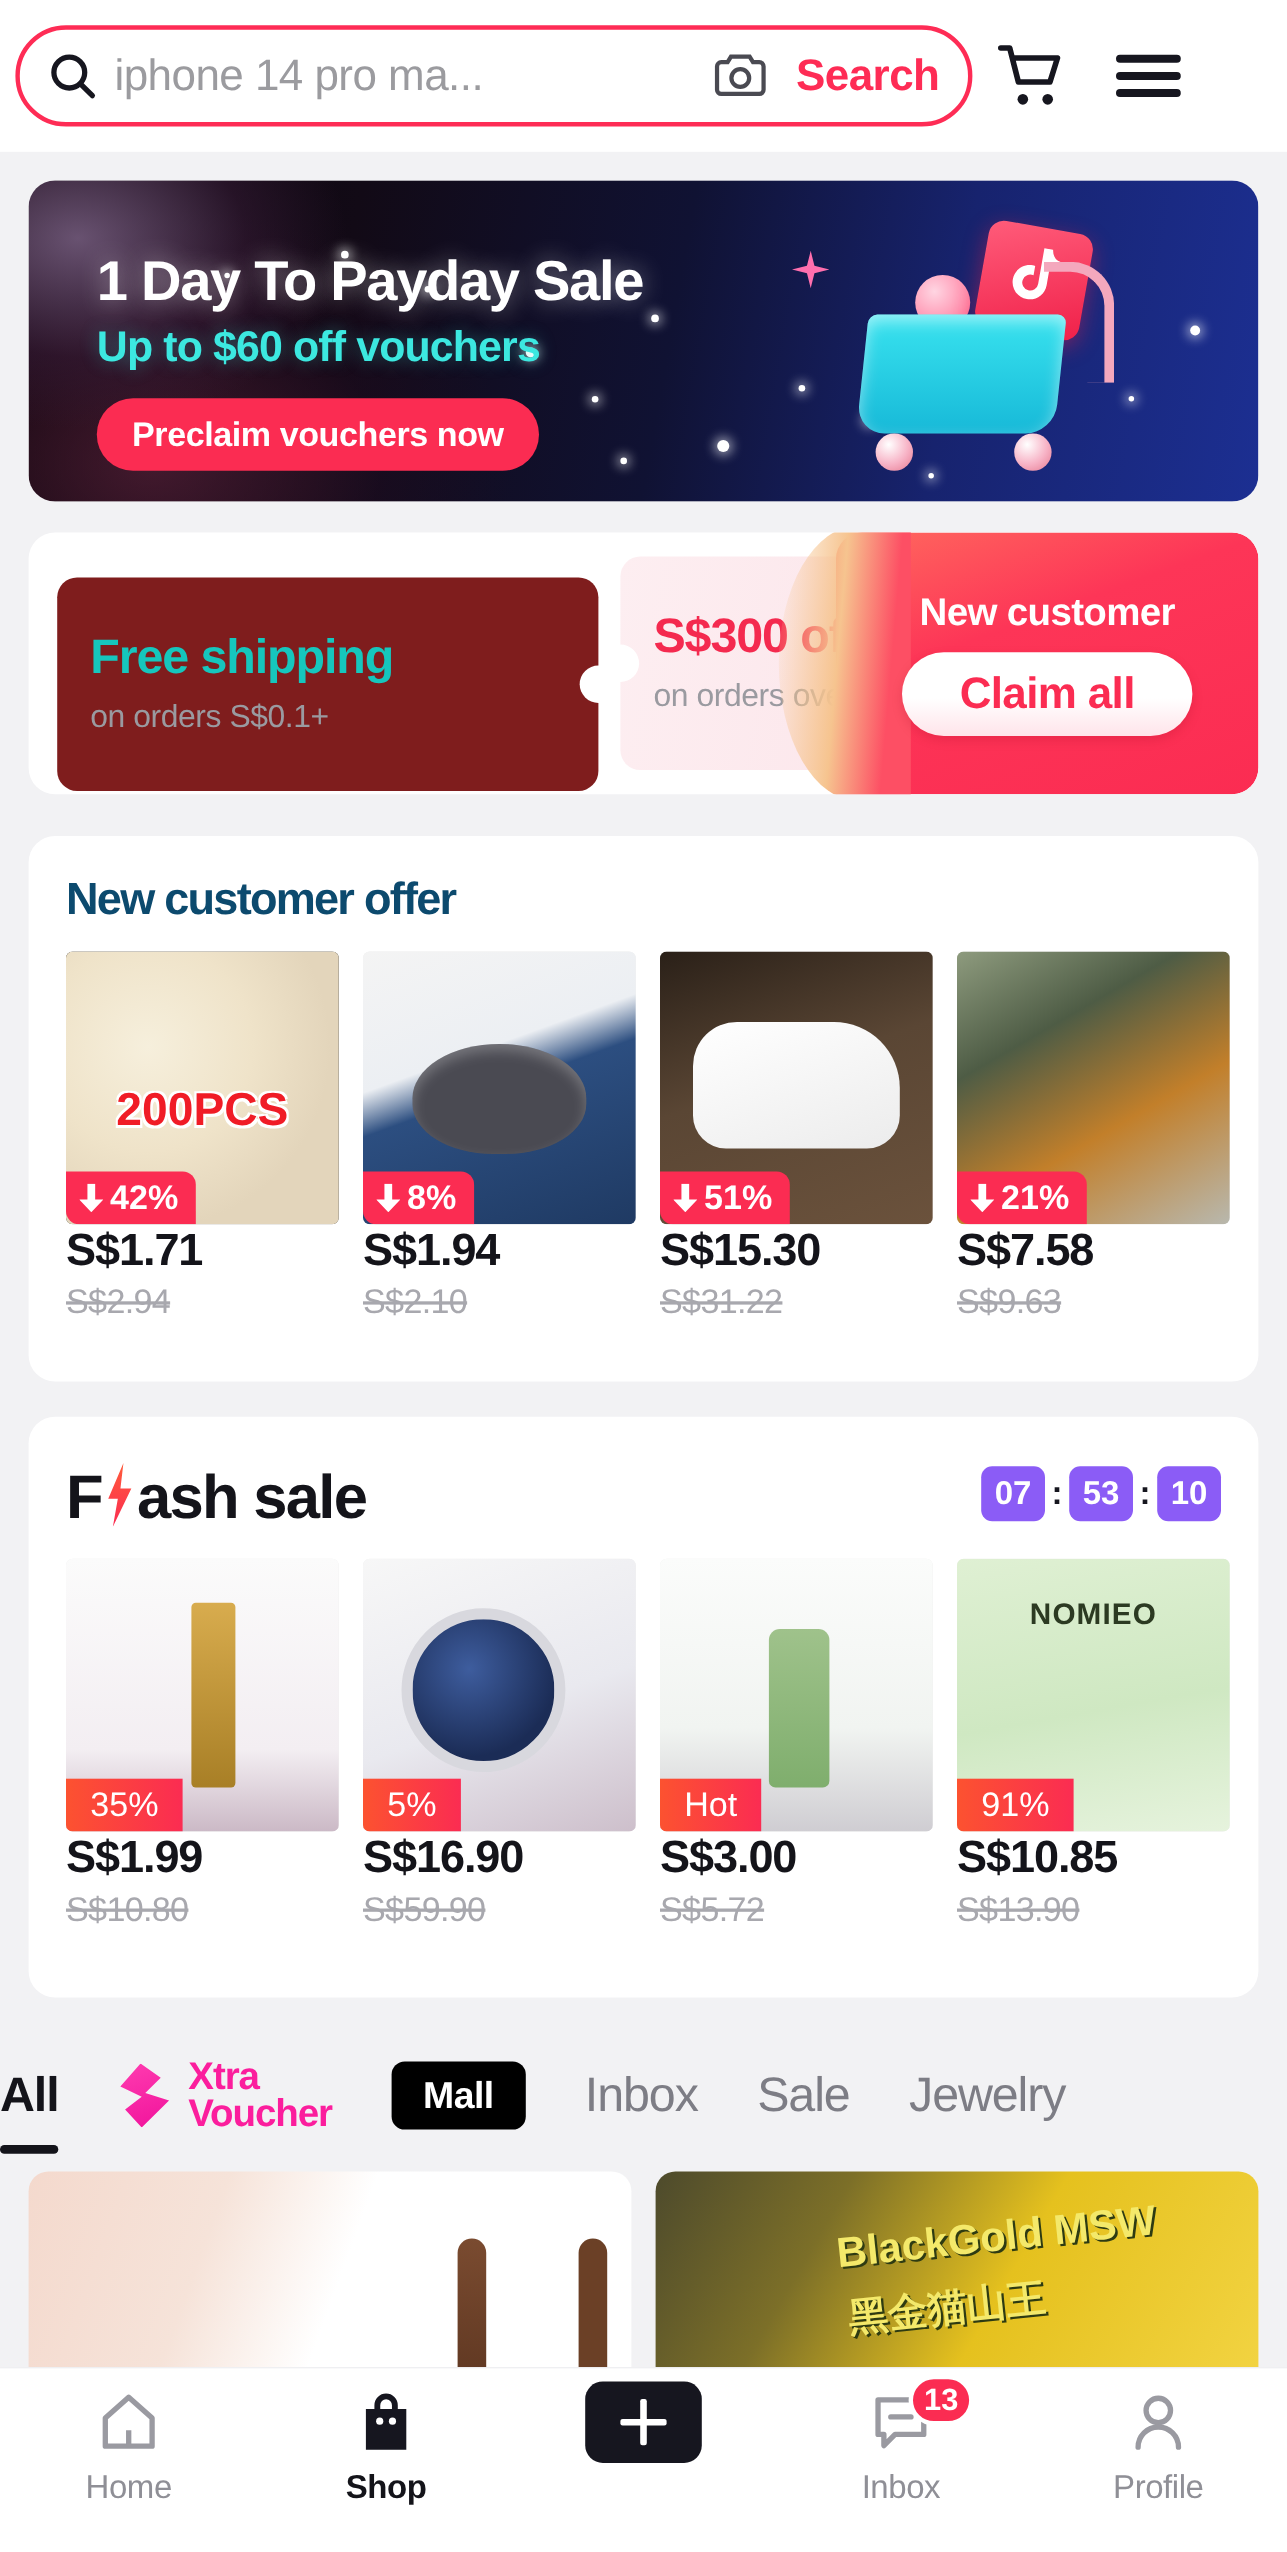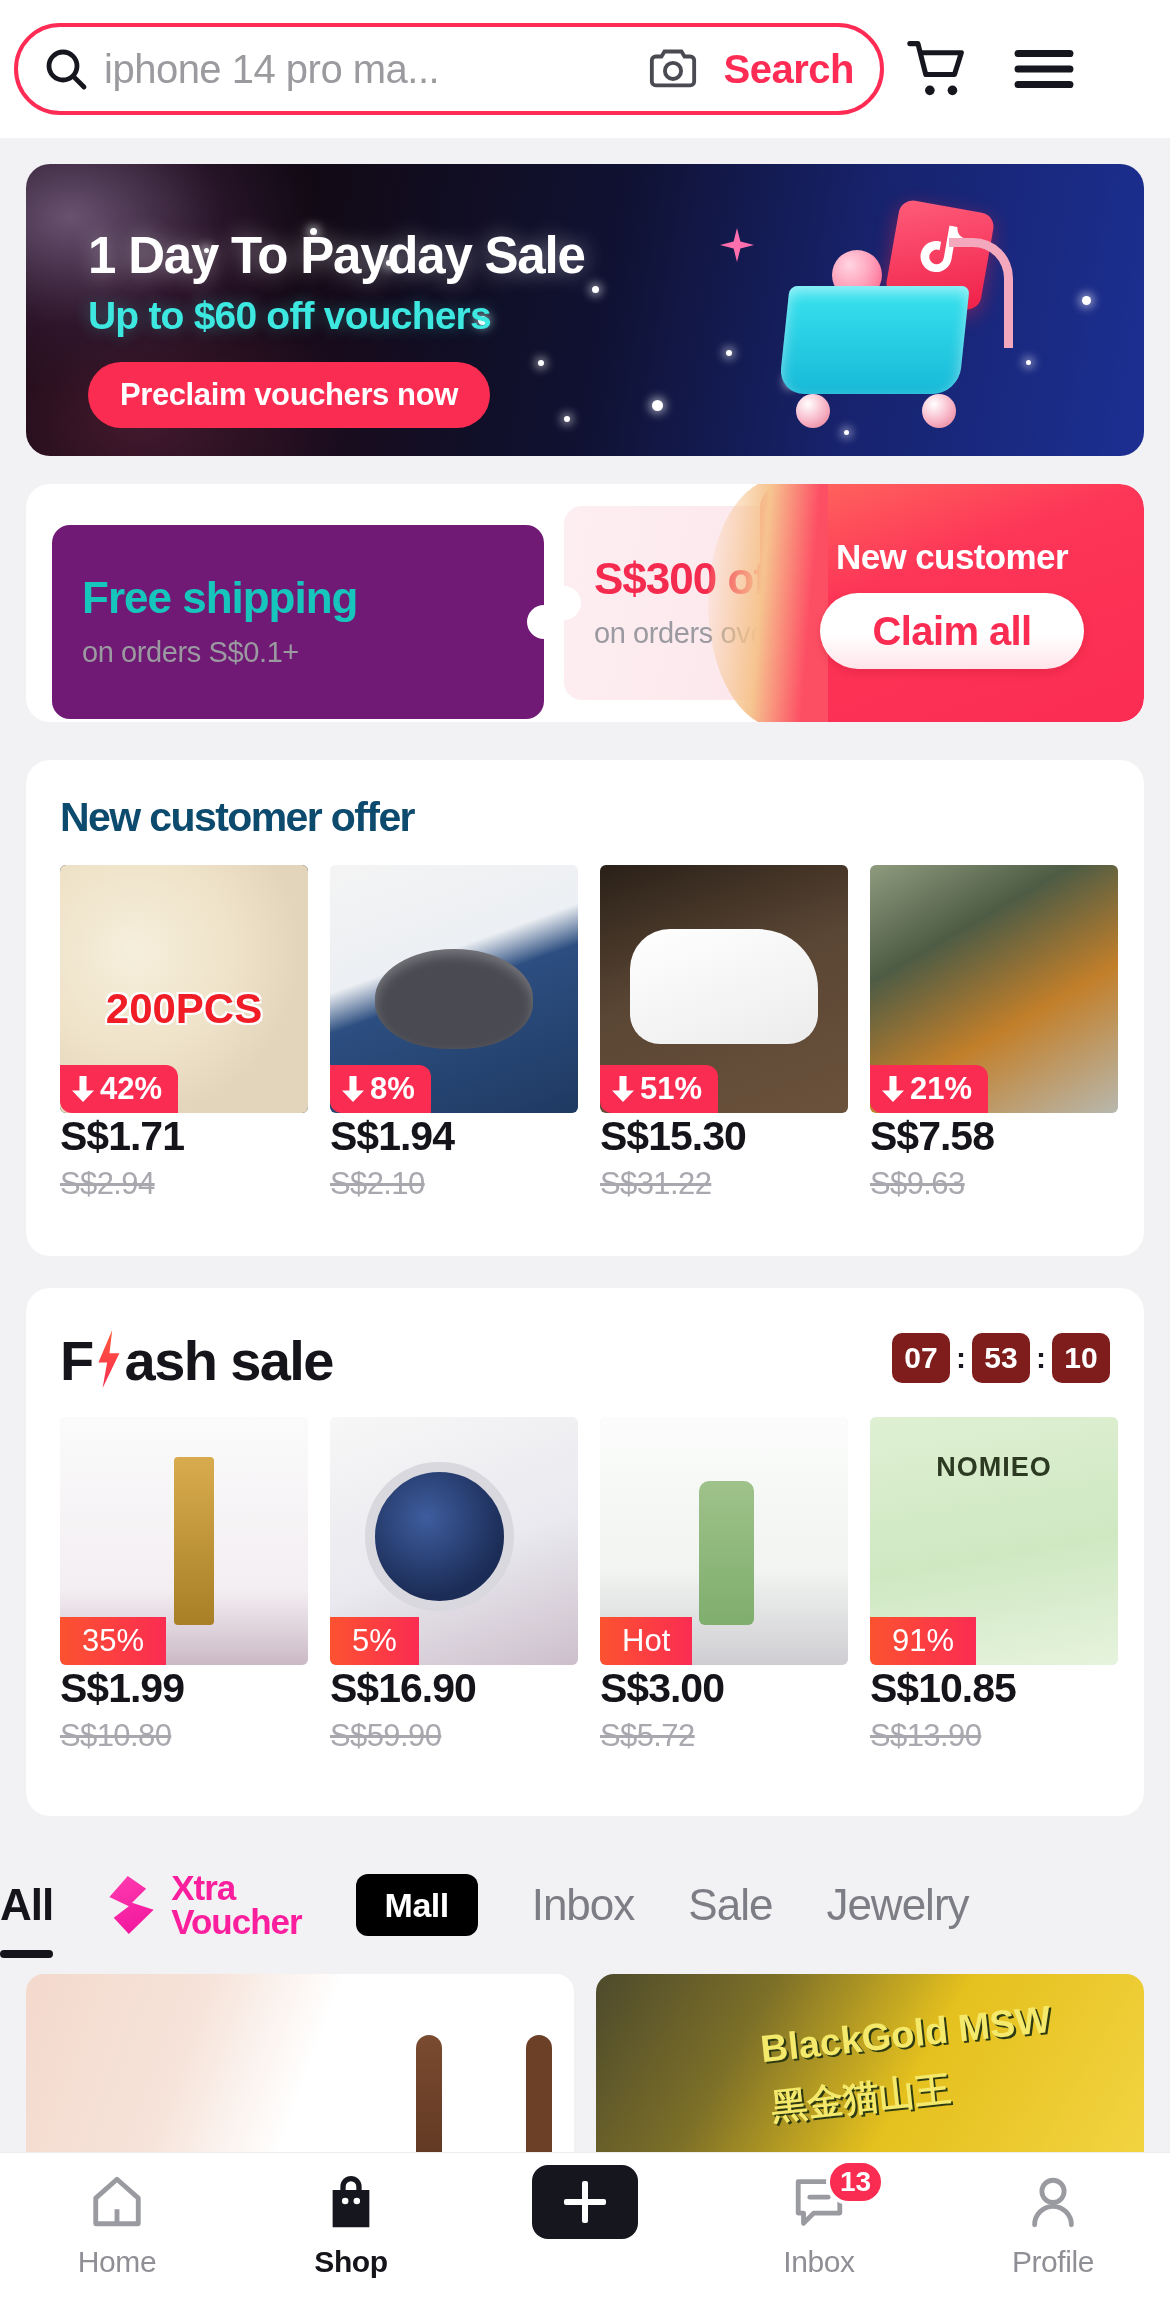--- a/index.html
+++ b/index.html
@@ -89,21 +89,21 @@
 
   
   .vouchers {
     position: absolute; left: 26px; top: 484px; width: 1118px; height: 238px;
     background: #fff; border-radius: 24px; overflow: hidden; display: flex; align-items: center;
   }
   .vcard {
     position: relative; height: 194px; margin-left: 26px; border-radius: 18px;
     padding: 0 30px; display: flex; flex-direction: column; justify-content: center;
   }
-  .vcard.shipping { width: 492px; background: #701a75; margin-top: 38px; }
+  .vcard.shipping { width: 492px; background: #7f1d1d; margin-top: 38px; }
   .vcard.off { width: 430px; background: linear-gradient(100deg,#fdeef1 0%, #fbe1e7 100%); margin-left: 20px; }
   .vcard .vtitle { font-size: 44px; font-weight: 700; letter-spacing: -1px; line-height: 1.05; }
   .vcard.shipping .vtitle { color: #16c6bd; }
   .vcard.off .vtitle { color: #f42a4f; }
   .vcard .vsub { margin-top: 14px; font-size: 29px; color: #9a9aa0; letter-spacing: -0.4px; }
   .notch { position: absolute; width: 34px; height: 34px; border-radius: 50%; background: #fff; top: 80px; }
   .notch.l { left: -17px; } .notch.r { right: -17px; }
 
   .vclaim {
     position: absolute; right: 0; top: 0; width: 384px; height: 238px;
@@ -130,21 +130,21 @@
   .sec-offer { top: 760px; height: 496px; }
   .sec-flash { top: 1288px; height: 528px; }
 
   .sec-head { display: flex; align-items: center; justify-content: space-between; padding: 34px 34px 0 34px; }
   .sec-title { font-size: 41px; font-weight: 700; color: #0c4a6e; letter-spacing: -1.6px; }
   .flash-title { display: flex; align-items: baseline; font-size: 56px; font-weight: 700; color: #14141a; letter-spacing: -1.6px; }
   .bolt { display: inline-block; width: 30px; height: 58px; margin: 0 1px;
     background: linear-gradient(180deg,#ff5b3a 0%, #fb2c52 100%);
     clip-path: polygon(62% 0%, 16% 56%, 45% 56%, 30% 100%, 86% 40%, 53% 40%); position: relative; top: 8px; }
   .timer { display: flex; align-items: center; gap: 6px; }
-  .tbox { width: 58px; height: 50px; background: #7f1d1d; border-radius: 10px; color: #fff;
+  .tbox { width: 58px; height: 50px; background: #8b5cf6; border-radius: 10px; color: #fff;
     font-size: 30px; font-weight: 700; display: flex; align-items: center; justify-content: center; }
   .tsep { color: #16161f; font-size: 30px; font-weight: 700; }
 
   .prow { display: flex; gap: 22px; padding: 24px 34px 0 34px; }
   .pcard { width: 248px; }
   .pimg { position: relative; width: 248px; height: 248px; border-radius: 6px; overflow: hidden; background: #eee; }
   .pimg .ph { position: absolute; inset: 0; }
   .badge {
     position: absolute; left: 0; bottom: 0; height: 48px; padding: 0 16px 0 12px;
     background: #fb2c52; border-radius: 0 12px 0 12px;

